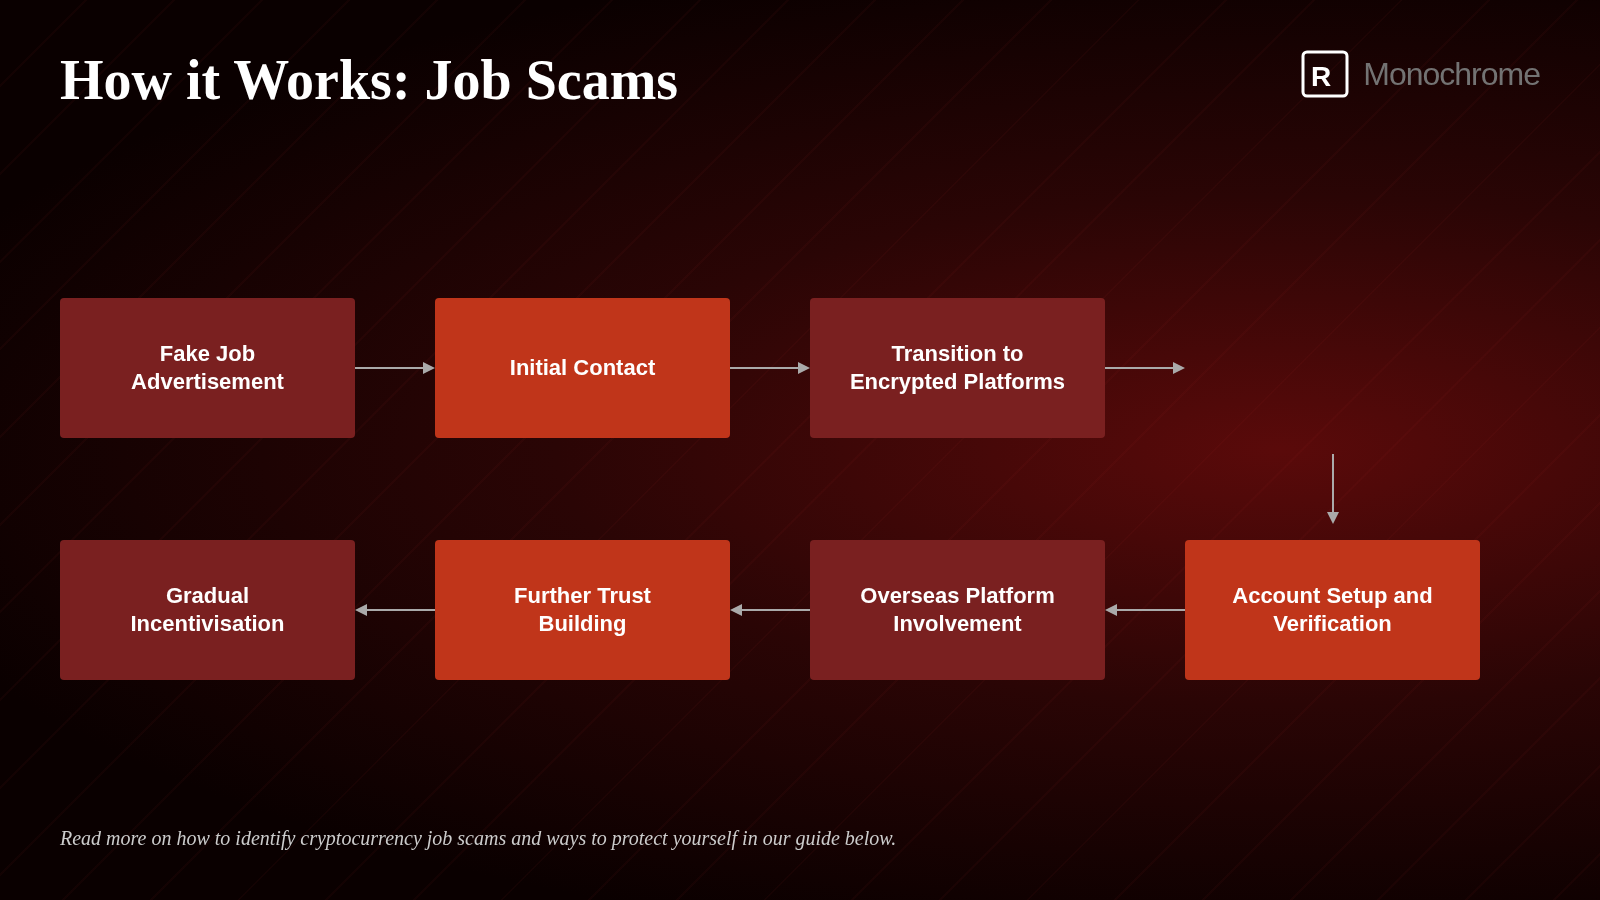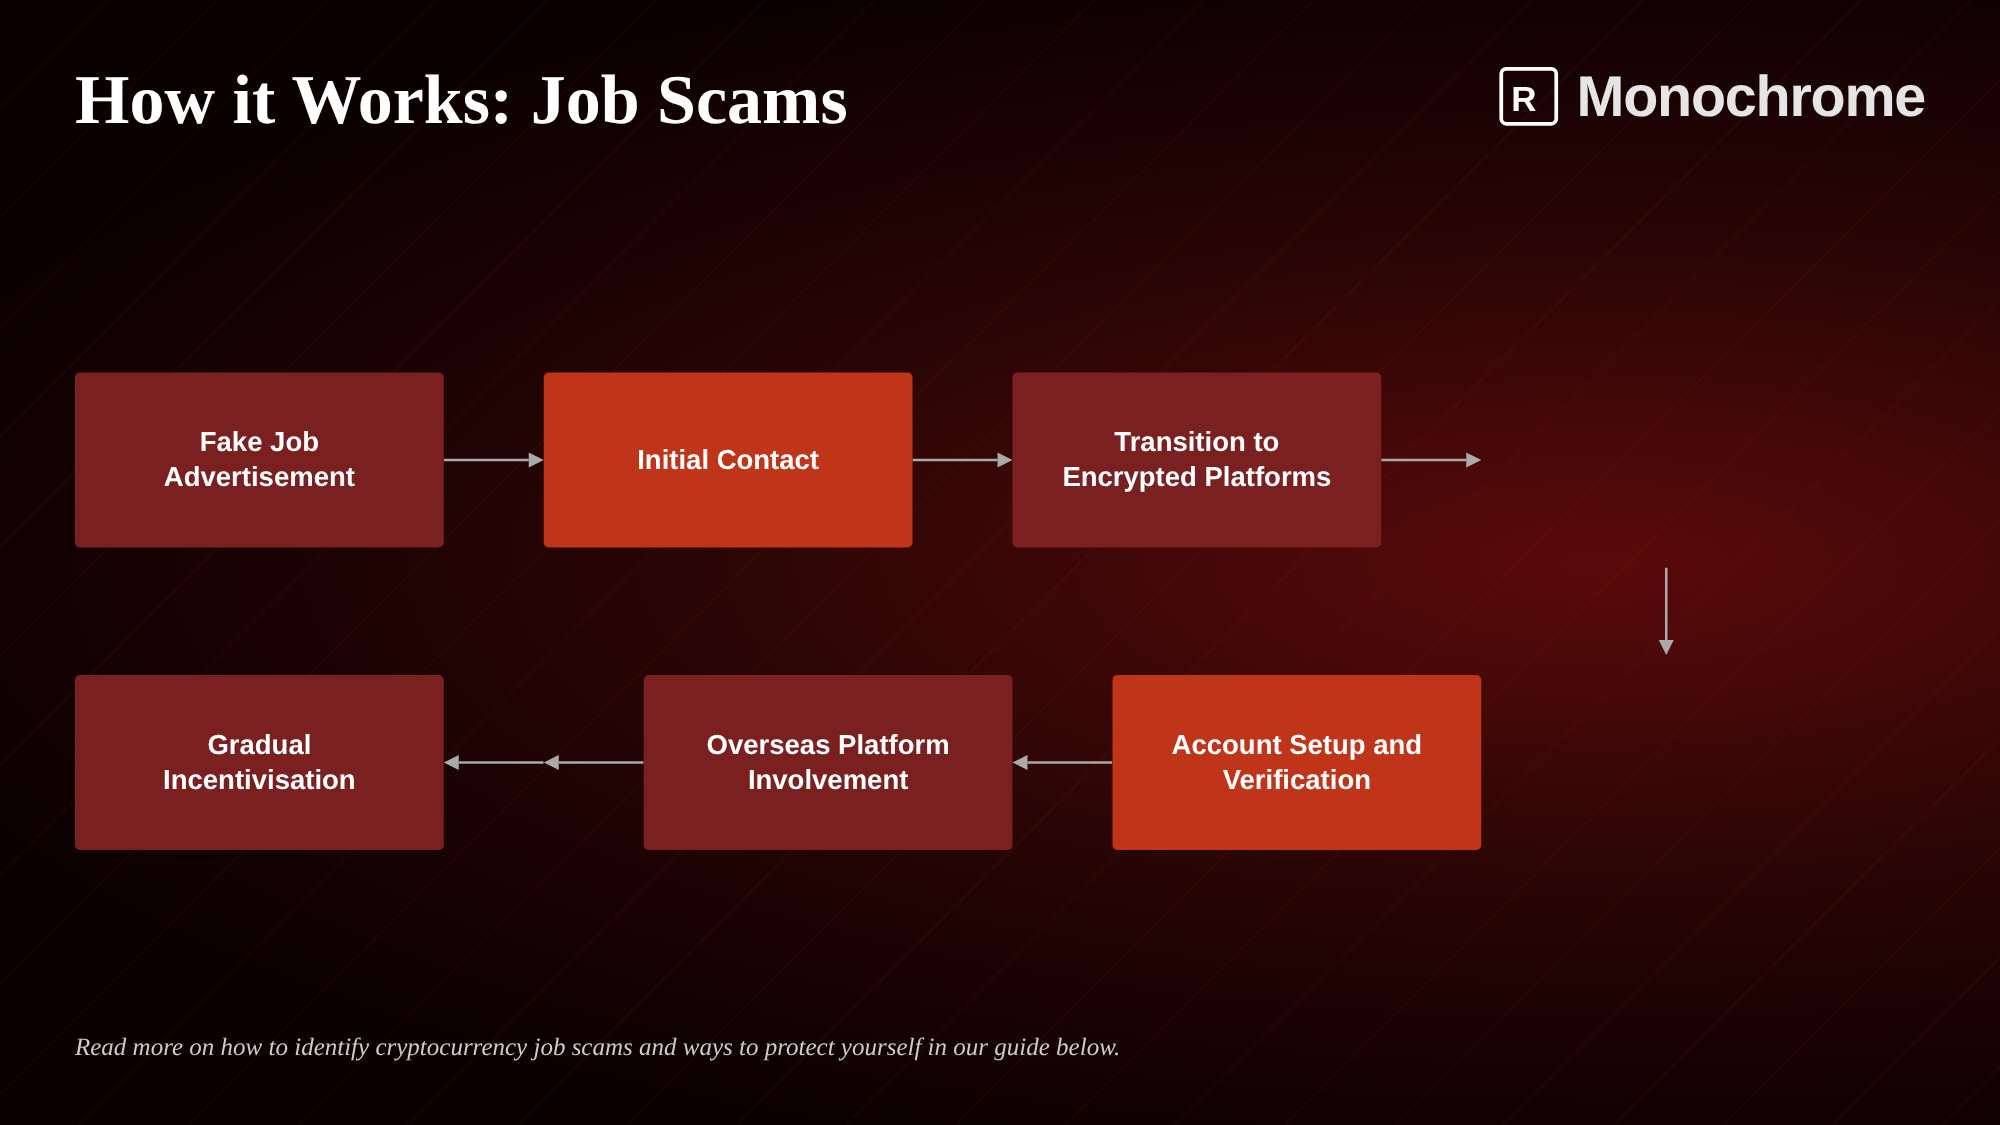--- a/index.html
+++ b/index.html
@@ -70,23 +70,23 @@
 
     .logo-icon {
       width: 48px;
       height: 48px;
       display: flex;
       align-items: center;
       justify-content: center;
     }
 
     .logo-text {
-      color: #e5e5e5;
-      font-size: 46px;
-      font-weight: 700;
+      color: #737373;
+      font-size: 32px;
+      font-weight: 400;
       font-family: Arial, sans-serif;
       letter-spacing: -1px;
     }
 
     
     .flow-container {
       flex: 1;
       display: flex;
       flex-direction: column;
       gap: 16px;
@@ -221,20 +221,23 @@
         <span class="flow-box-text">Gradual<br>Incentivisation</span>
       </div>
 
       <div style="width:80px; flex-shrink:0; display:flex; align-items:center; justify-content:center;">
         <svg width="80" height="24" viewBox="0 0 80 24" xmlns="http://www.w3.org/2000/svg">
           <line x1="80" y1="12" x2="12" y2="12" stroke="#aaaaaa" stroke-width="2"></line>
           <polygon points="12,6 0,12 12,18" fill="#aaaaaa"></polygon>
         </svg>
       </div>
 
+      <div class="flow-box box-bright">
+        <span class="flow-box-text">Further Trust<br>Building</span>
+      </div>
 
       <div style="width:80px; flex-shrink:0; display:flex; align-items:center; justify-content:center;">
         <svg width="80" height="24" viewBox="0 0 80 24" xmlns="http://www.w3.org/2000/svg">
           <line x1="80" y1="12" x2="12" y2="12" stroke="#aaaaaa" stroke-width="2"></line>
           <polygon points="12,6 0,12 12,18" fill="#aaaaaa"></polygon>
         </svg>
       </div>
 
       <div class="flow-box box-dark">
         <span class="flow-box-text">Overseas Platform<br>Involvement</span>

